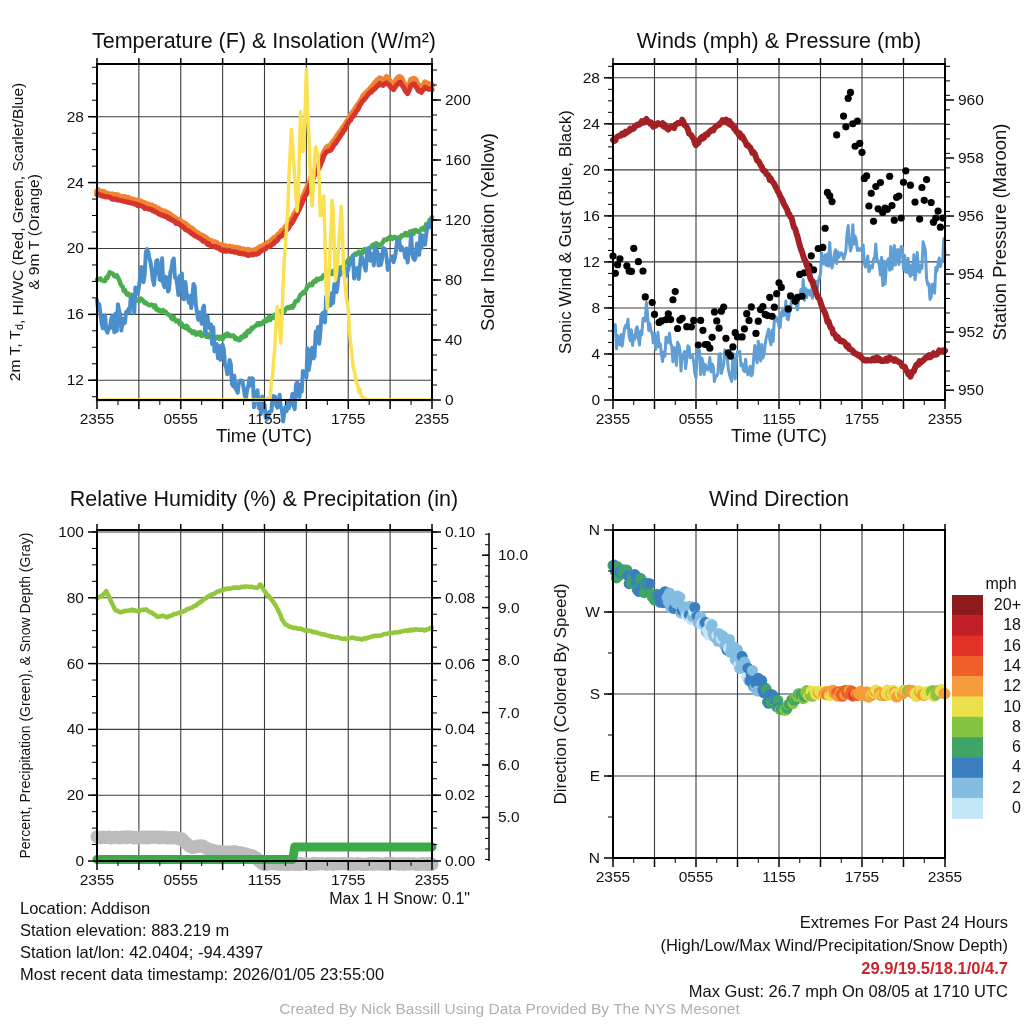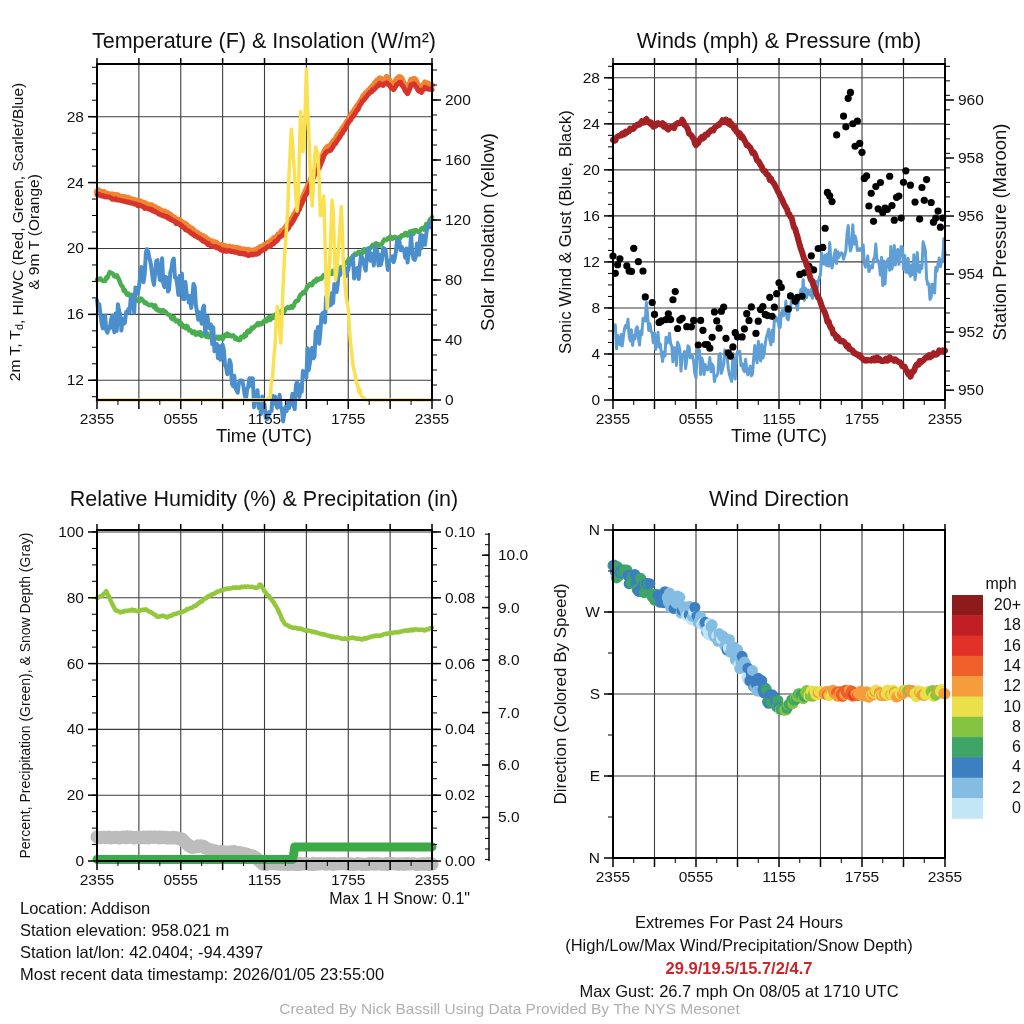--- a/index.html
+++ b/index.html
@@ -2,21 +2,21 @@
 <html><head>
 <meta charset="utf-8">
 <style>
   html,body{margin:0;padding:0;background:#ffffff;}
   body{width:1024px;height:1024px;position:relative;overflow:hidden;
        font-family:"Liberation Sans", sans-serif;color:#111;}
   svg{position:absolute;left:0;top:0;}
   svg text{font-family:"Liberation Sans", sans-serif;fill:#111;}
   .footer-left{position:absolute;left:20px;top:897px;font-size:16.5px;line-height:22px;}
   .max-snow{position:absolute;left:180px;top:890px;width:290px;text-align:right;font-size:16px;}
-  .extremes{position:absolute;left:470px;top:911px;width:538px;text-align:center;font-size:16.5px;line-height:23px;}
+  .extremes{position:absolute;left:470px;top:911px;width:538px;text-align:right;font-size:16.5px;line-height:23px;}
   .extremes .vals{font-weight:bold;}
   .credit{position:absolute;left:0;top:1000px;width:1019px;text-align:center;font-size:15.5px;color:#b0b0b0;}
 </style>
 </head>
 <body>
 
 <svg id="figure" width="1024" height="1024" viewBox="0 0 1024 1024">
     <g>
       <line x1="138.875" y1="64" x2="138.875" y2="400" stroke="#3c3c3c" stroke-width="1.1"></line>
       <line x1="180.75" y1="64" x2="180.75" y2="400" stroke="#3c3c3c" stroke-width="1.1"></line>
@@ -924,27 +924,27 @@
         <rect x="952" y="798" width="31" height="20.8" fill="#c3e6f7"></rect>
         <text x="1021" y="813" text-anchor="end" font-size="16">0</text>
       </g>
       <text x="779" y="506" text-anchor="middle" font-size="21.5">Wind Direction</text>
       <text x="566" y="694" text-anchor="middle" font-size="17" transform="rotate(-90 566 694)"><tspan>Direction (Colored By Speed)</tspan></text>
     </g>
   </svg>
 
 <div class="footer-left">
   <div>Location: Addison</div>
-  <div>Station elevation: 958.021 m</div>
+  <div>Station elevation: 883.219 m</div>
   <div>Station lat/lon: 42.0404; -94.4397</div>
   <div>Most recent data timestamp: 2026/01/05 23:55:00</div>
 </div>
 
 <div class="max-snow">Max 1 H Snow: 0.1"</div>
 
 <div class="extremes">
   <div>Extremes For Past 24 Hours</div>
   <div>(High/Low/Max Wind/Precipitation/Snow Depth)</div>
-  <div class="vals" style="color: rgb(201, 37, 43);">29.9/19.5/15.7/2/4.7</div>
+  <div class="vals" style="color: rgb(201, 37, 43);">29.9/19.5/18.1/0/4.7</div>
   <div>Max Gust: 26.7 mph On 08/05 at 1710 UTC</div>
 </div>
 
 <div class="credit">Created By Nick Bassill Using Data Provided By The NYS Mesonet</div>
 
 </body></html>

